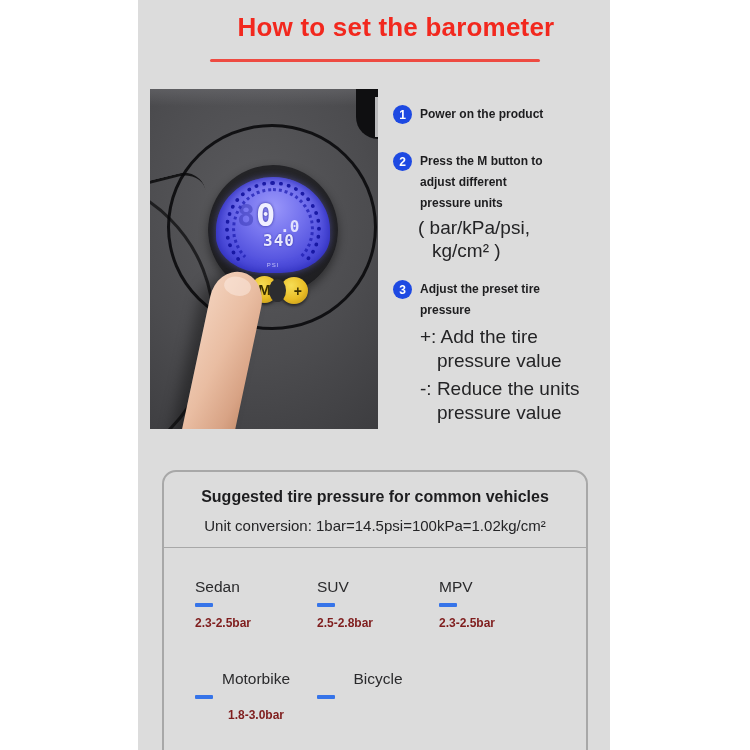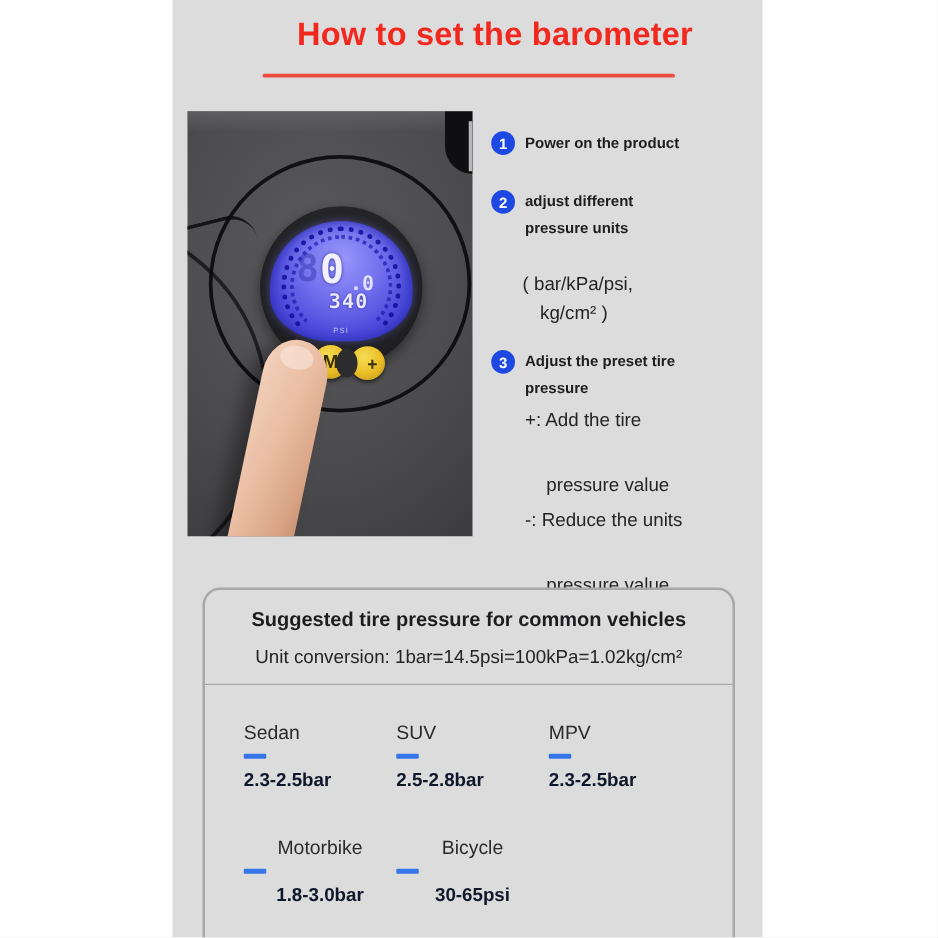--- a/index.html
+++ b/index.html
@@ -72,41 +72,41 @@
            border-radius:50%; background:rgba(255,242,234,.45); }
 
   
   .steps { position:absolute; left:255px; top:98px; width:217px; height:335px; }
   .step { position:absolute; left:0; display:flex; }
   .step-1 { top:6px; } .step-2 { top:53px; } .step-3 { top:181px; }
   .badge { flex:0 0 auto; width:19px; height:19px; border-radius:50%; background:#1d49e2;
            color:#ffffff; font-size:12px; font-weight:bold; display:flex; align-items:center;
            justify-content:center; margin-top:1px; }
   .step-text { margin-left:8px; font-size:12px; font-weight:bold; line-height:21px; color:#1d1d1f; }
-  .note { position:absolute; left:25px; font-size:15px; line-height:23px; color:#242426; }
+  .note { position:absolute; left:25px; font-size:19px; line-height:23px; color:#242426; }
   .note-2 { top:118px; } .note-indent { padding-left:14px; }
   .note-3 { top:227px; left:27px; line-height:24px; }
   .note-3 .grp2 { margin-top:4px; }
-  .note-3 .cont { padding-left:17px;margin-top:28px; }
+  .note-3 .cont { padding-left:17px; }
 
   
   .card { position:absolute; left:24px; top:470px; width:426px; height:296px;
            border:2px solid #a8a8a8; border-radius:14px; background:#dcdcdc; }
   .card-title { position:absolute; top:16px; width:100%; text-align:center;
            font-size:16px; font-weight:bold; color:#1d1d1f; }
   .card-conversion { position:absolute; top:45px; width:100%; text-align:center;
            font-size:15px; color:#242426; }
   .card-divider { position:absolute; top:75px; left:0; width:100%; height:0;
            border-top:1.5px solid #a8a8a8; }
   .table-row { position:absolute; left:0; width:100%; padding-left:31px;
            display:grid; grid-template-columns:122px 122px 122px; }
   .row-1 { top:106px; } .row-2 { top:198px;text-align:center; }
   .cell-label { font-size:15.5px; color:#2a2a2c; }
   .cell-dash { width:18px; height:4px; background:#3674e9; border-radius:1px; margin:7px 0 9px; }
-  .cell-value { font-size:15px; font-weight:bold; color:#0f172a; }
+  .cell-value { font-size:12px; font-weight:bold; color:#7f1d1d; }
 </style>
 </head>
 <body>
 
 <div class="page">
   <div class="panel">
 
     <div class="title">How to set the barometer</div>
     <div class="title-underline"></div>
 
@@ -137,20 +137,21 @@
       <div class="step step-1">
         <div class="badge">1</div>
         <div class="step-text">
           <div>Power on the product</div>
         </div>
       </div>
 
       <div class="step step-2">
         <div class="badge">2</div>
         <div class="step-text">
+          <div>Press the M button to</div>
           <div>adjust different</div>
           <div>pressure units</div>
         </div>
       </div>
 
       <div class="note note-2">
         <div>( bar/kPa/psi,</div>
         <div class="note-indent">kg/cm² )</div>
       </div>
 
@@ -196,19 +197,18 @@
 
       <div class="table-row row-2">
         <div class="cell">
           <div class="cell-label">Motorbike</div>
           <div class="cell-dash"></div>
           <div class="cell-value">1.8-3.0bar</div>
         </div>
         <div class="cell">
           <div class="cell-label">Bicycle</div>
           <div class="cell-dash"></div>
-          <div class="cell-value">30-65psi</div>
         </div>
       </div>
     </div>
 
   </div>
 </div>
 
 </body></html>

